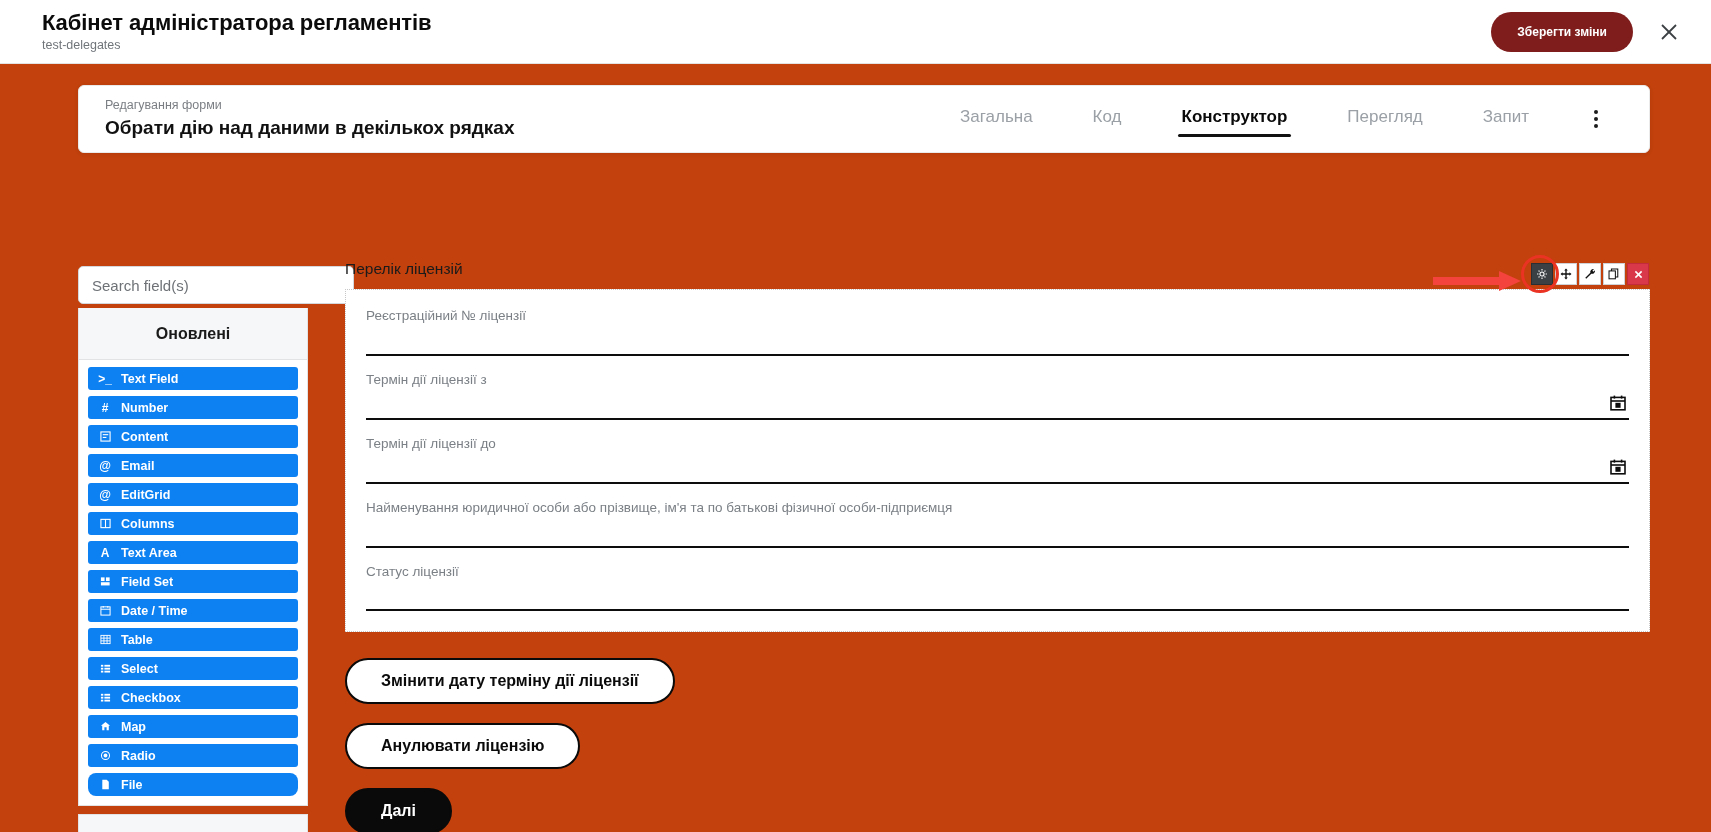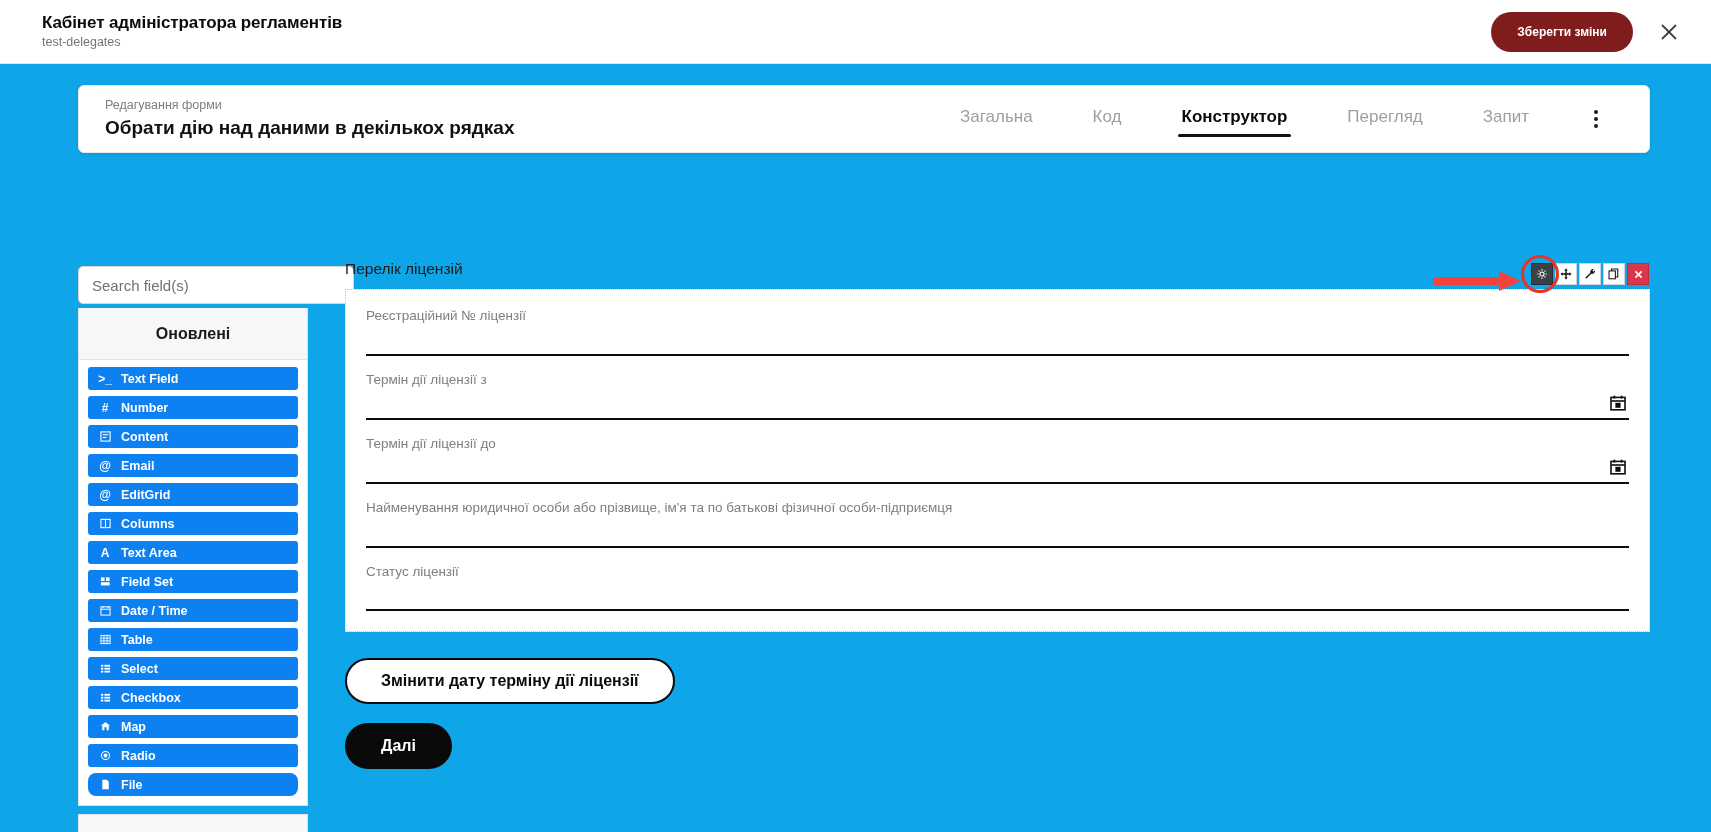--- a/index.html
+++ b/index.html
@@ -16,21 +16,21 @@
     position: relative;
     height: 64px;
     background: #ffffff;
     border-bottom: 1px solid #e3e3e3;
     display: flex;
     align-items: center;
     padding: 0 28px 0 42px;
   }
   .appbar-titles { display: flex; flex-direction: column; justify-content: center; }
   .app-title {
-    font-size: 17px;
+    font-size: 22px;
     font-weight: 700;
     color: #0b0b0b;
     line-height: 1.15;
     letter-spacing: -0.1px;
   }
   .app-subtitle {
     font-size: 12.5px;
     color: #70757a;
     margin-top: 3px;
     line-height: 1.1;
@@ -56,21 +56,21 @@
   }
   .close-x {
     width: 28px; height: 28px;
     display: flex; align-items: center; justify-content: center;
     cursor: pointer;
     color: #3c4043;
   }
   .close-x svg { display: block; }
 
   
-  .stage { position: relative; width: 100%; height: 768px; background: #0ea5e9; }
+  .stage { position: relative; width: 100%; height: 768px; background: #c2410c; }
 
   .editor-card {
     position: absolute;
     left: 78px; top: 21px;
     width: 1572px; height: 68px;
     background: #ffffff;
     border: 1px solid #eaeaea;
     border-radius: 6px;
     box-shadow: 0 1px 4px rgba(0,0,0,0.09);
     display: flex;
@@ -576,18 +576,21 @@
         <div class="field-line"></div>
       </div>
 
     </div>
 
     <div class="actions">
       <div class="act-row">
         <button class="pill">Змінити дату терміну дії ліцензії</button>
       </div>
       <div class="act-row">
+        <button class="pill">Анулювати ліцензію</button>
+      </div>
+      <div class="act-row">
         <button class="pill primary">Далі</button>
       </div>
     </div>
   </div>
 
 </div>
 
 </body></html>

